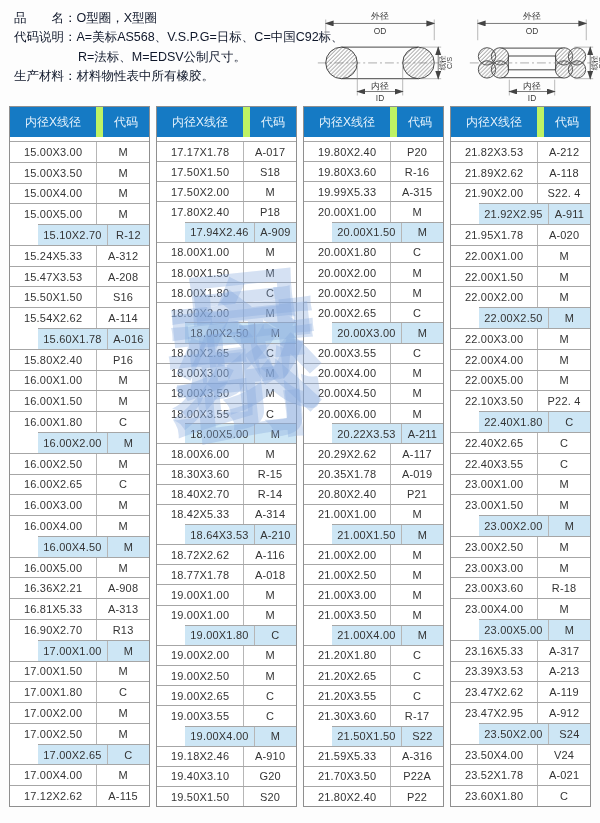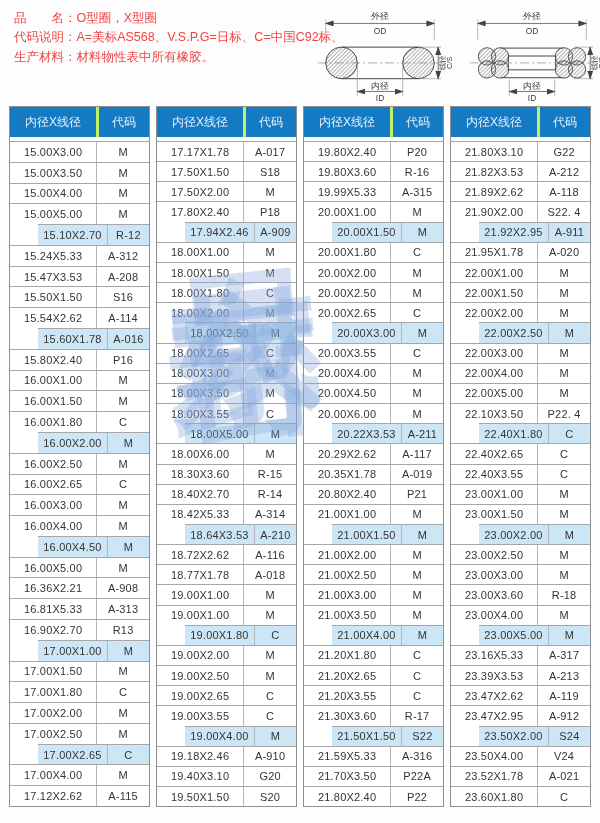--- a/index.html
+++ b/index.html
@@ -2,34 +2,34 @@
 <html><head>
 <meta charset="utf-8">
 <style>
   html,body{margin:0;padding:0;}
   body{
     width:600px;height:823px;position:relative;overflow:hidden;
     background:#fdfdfd;font-family:"Liberation Sans","DejaVu Sans",sans-serif;
   }
   
   .header{display:flex;height:104px;box-sizing:border-box;padding:6px 2px 0 14px;}
-  .info{width:292px;font-size:12.5px;color:#ef4444;line-height:1.55;padding-top:3px;}
+  .info{width:292px;font-size:12.5px;color:#0f172a;line-height:1.55;padding-top:3px;}
   .info .line{white-space:nowrap;}
   .info .indent{margin-left:64px;}
   .diagrams{display:flex;gap:4px;padding-top:2px;}
   svg.diag{width:148px;height:96px;display:block;}
   svg.diag text{fill:#3c3c3c;font-family:"Liberation Sans","DejaVu Sans",sans-serif;}
 
   
   .tables{display:flex;gap:6px;padding:2px 9px 6px 9px;height:709px;box-sizing:border-box;position:relative;z-index:2;}
   .tbl{flex:1;border:1px solid #8f8f8f;background:#fff;display:flex;flex-direction:column;box-sizing:border-box;}
   .thead{flex:0 0 30px;background:#157ac4;display:flex;color:#e4f1fb;font-size:12px;}
   .thead .hc{display:flex;align-items:center;justify-content:center;height:100%;box-sizing:border-box;}
   .thead .h1{width:62%;}
-  .thead .h2{width:38%;border-left:3px solid #bef264;}
+  .thead .h2{width:38%;border-left:7px solid #bef264;}
   .tbody{flex:1;display:flex;flex-direction:column;padding-top:4px;}
   .trow{flex:1;display:flex;border-top:1px solid #a6a6a6;font-size:11px;color:#343434;letter-spacing:.2px;}
   .trow .cell{display:flex;align-items:center;justify-content:center;box-sizing:border-box;}
   .trow .size{width:62%;}
   .trow .code{width:38%;border-left:1px solid #b6b6b6;}
   .trow.hl{background:#cde6f5;margin-left:28px;}
 
   
   .watermark{
     position:absolute;left:150px;top:148px;z-index:5;pointer-events:none;
@@ -39,20 +39,21 @@
     font-weight:bold;user-select:none;
   }
 </style>
 </head>
 <body>
 
 <div class="header">
   <div class="info">
     <div class="line">品　　名：O型圈，X型圈</div>
     <div class="line">代码说明：A=美标AS568、V.S.P.G=日标、C=中国C92标、</div>
+    <div class="line indent">R=法标、M=EDSV公制尺寸。</div>
     <div class="line">生产材料：材料物性表中所有橡胶。</div>
   </div>
 
   <div class="diagrams">
 
     <svg class="diag" viewBox="0 0 150 96">
       <defs>
         <pattern id="hatch1" patternUnits="userSpaceOnUse" width="4" height="4">
           <path d="M0,4 L4,0" stroke="#777" stroke-width="0.8"></path>
         </pattern>
@@ -552,24 +553,20 @@
         </div>
       </div>
   </div>
   <div class="tbl">
     <div class="thead">
       <div class="hc h1">内径X线径</div>
       <div class="hc h2">代码</div>
     </div>
     <div class="tbody">
         <div class="trow">
-          <div class="cell size">21.80X3.10</div>
-          <div class="cell code">G22</div>
-        </div>
-        <div class="trow">
           <div class="cell size">21.82X3.53</div>
           <div class="cell code">A-212</div>
         </div>
         <div class="trow">
           <div class="cell size">21.89X2.62</div>
           <div class="cell code">A-118</div>
         </div>
         <div class="trow">
           <div class="cell size">21.90X2.00</div>
           <div class="cell code">S22. 4</div>

